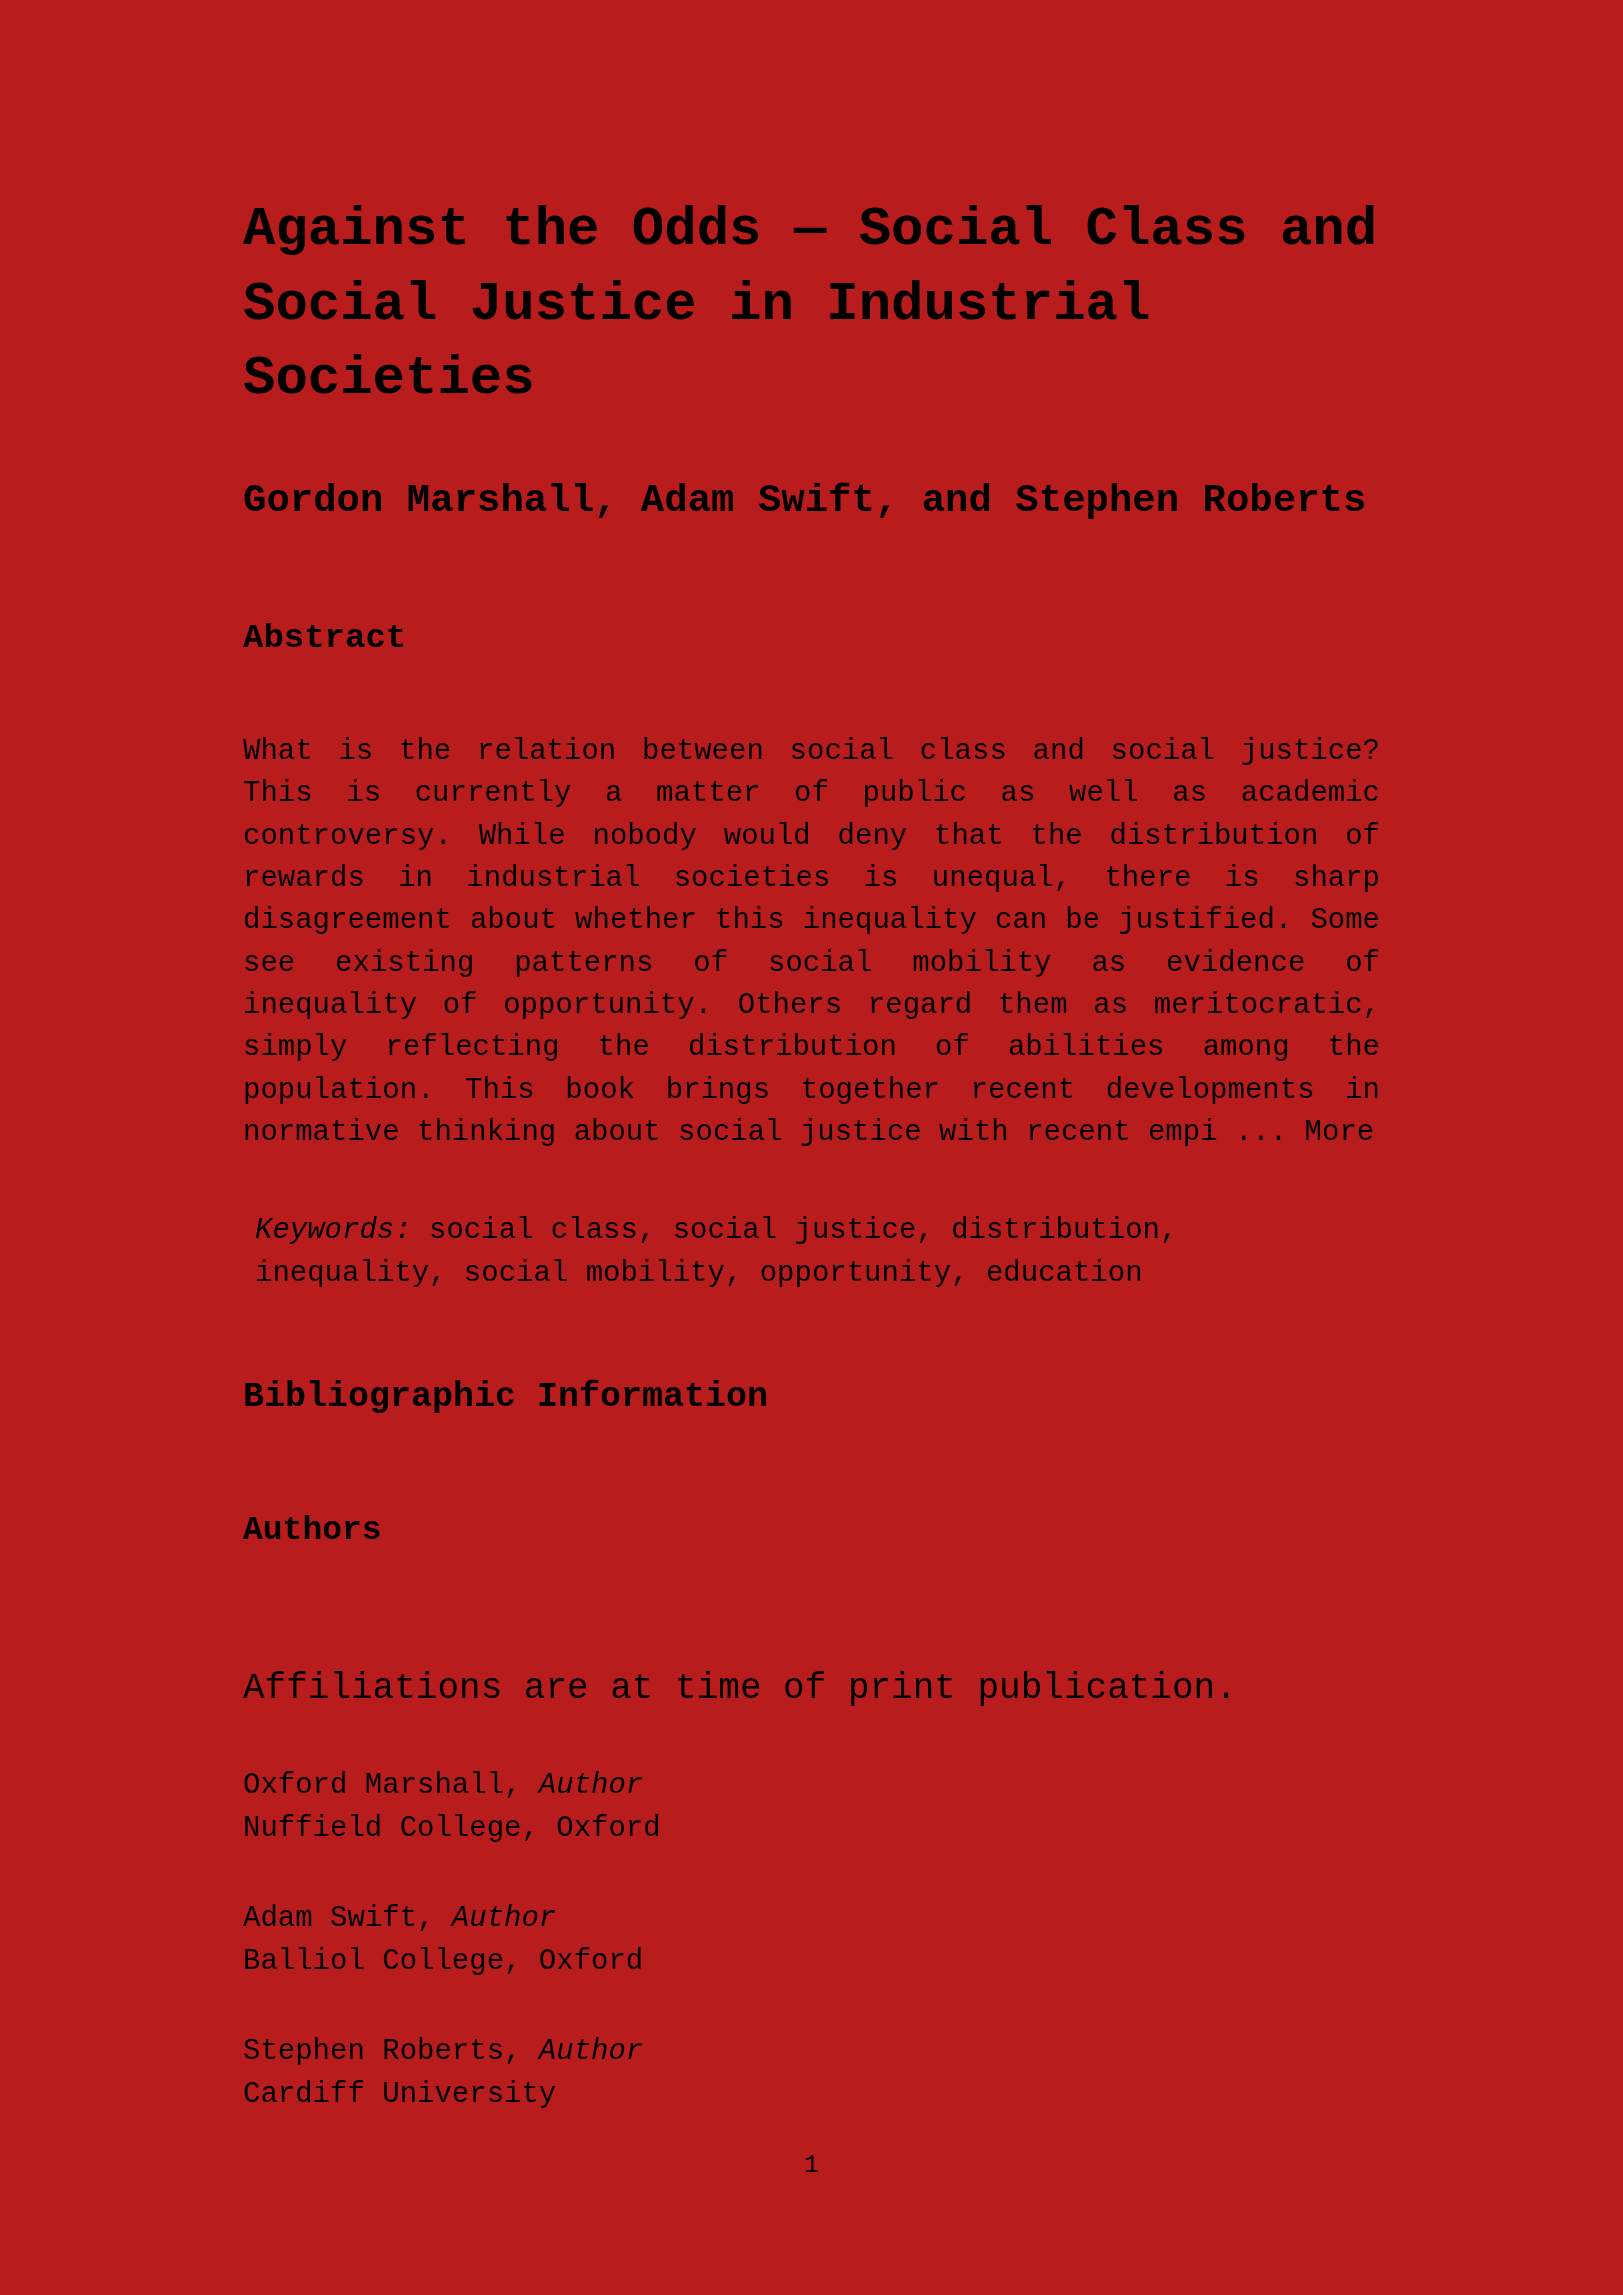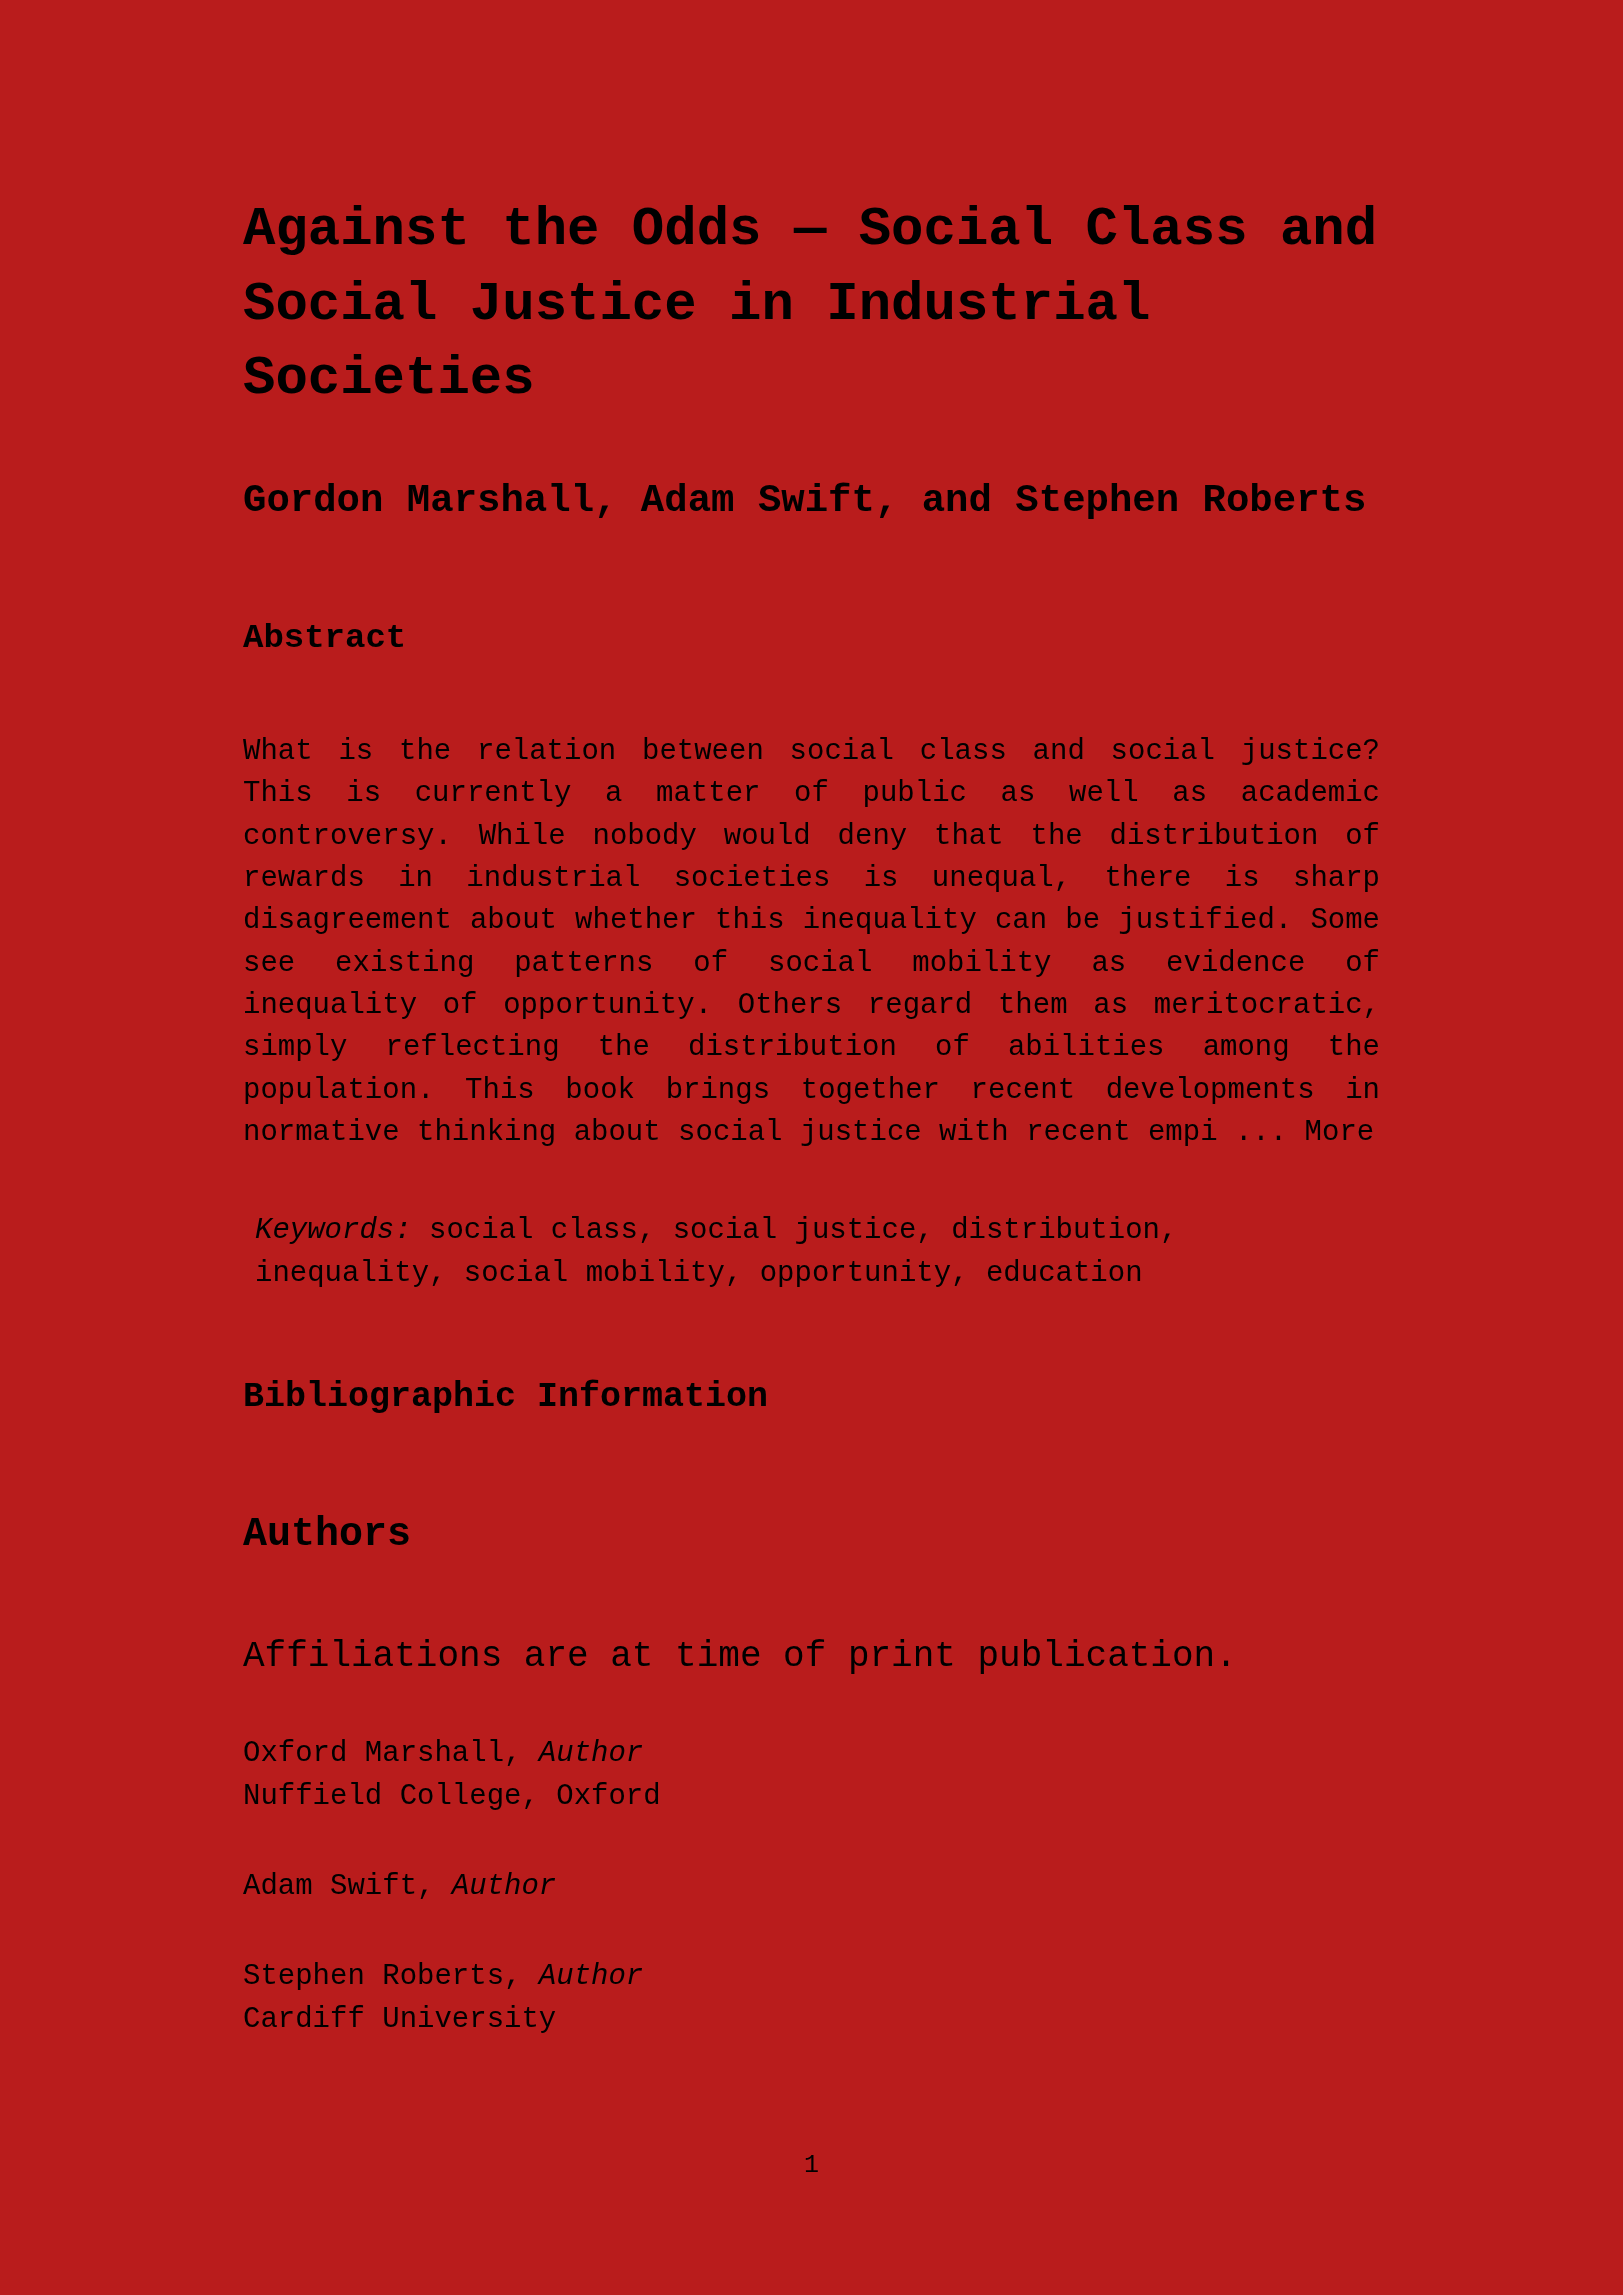--- a/index.html
+++ b/index.html
@@ -51,23 +51,23 @@
   }
   .keywords .kw-label {
     font-style: italic;
   }
   .biblio-heading {
     font-size: 35px;
     font-weight: bold;
     margin: 0 0 95px 0;
   }
   .authors-heading {
-    font-size: 40px;
+    font-size: 33px;
     font-weight: bold;
-    margin: 0 0 79px 0;
+    margin: 0 0 119px 0;
   }
   .affiliations-note {
     font-size: 36px;
     font-weight: normal;
     margin: 0 0 56px 0;
   }
   .author-block {
     font-size: 29px;
     line-height: 1.48;
     margin: 0 0 47px 0;
@@ -108,20 +108,21 @@
 
   <div class="affiliations-note">Affiliations are at time of print publication.</div>
 
   <div class="author-block">
     <div><span>Oxford Marshall,</span> <span class="author-role">Author</span></div>
     <div>Nuffield College, Oxford</div>
   </div>
 
   <div class="author-block">
     <div><span>Adam Swift,</span> <span class="author-role">Author</span></div>
+    <div>Balliol College, Oxford</div>
   </div>
 
   <div class="author-block">
     <div><span>Stephen Roberts,</span> <span class="author-role">Author</span></div>
     <div>Cardiff University</div>
   </div>
 
   <div class="page-number">1</div>
 
 </div>

